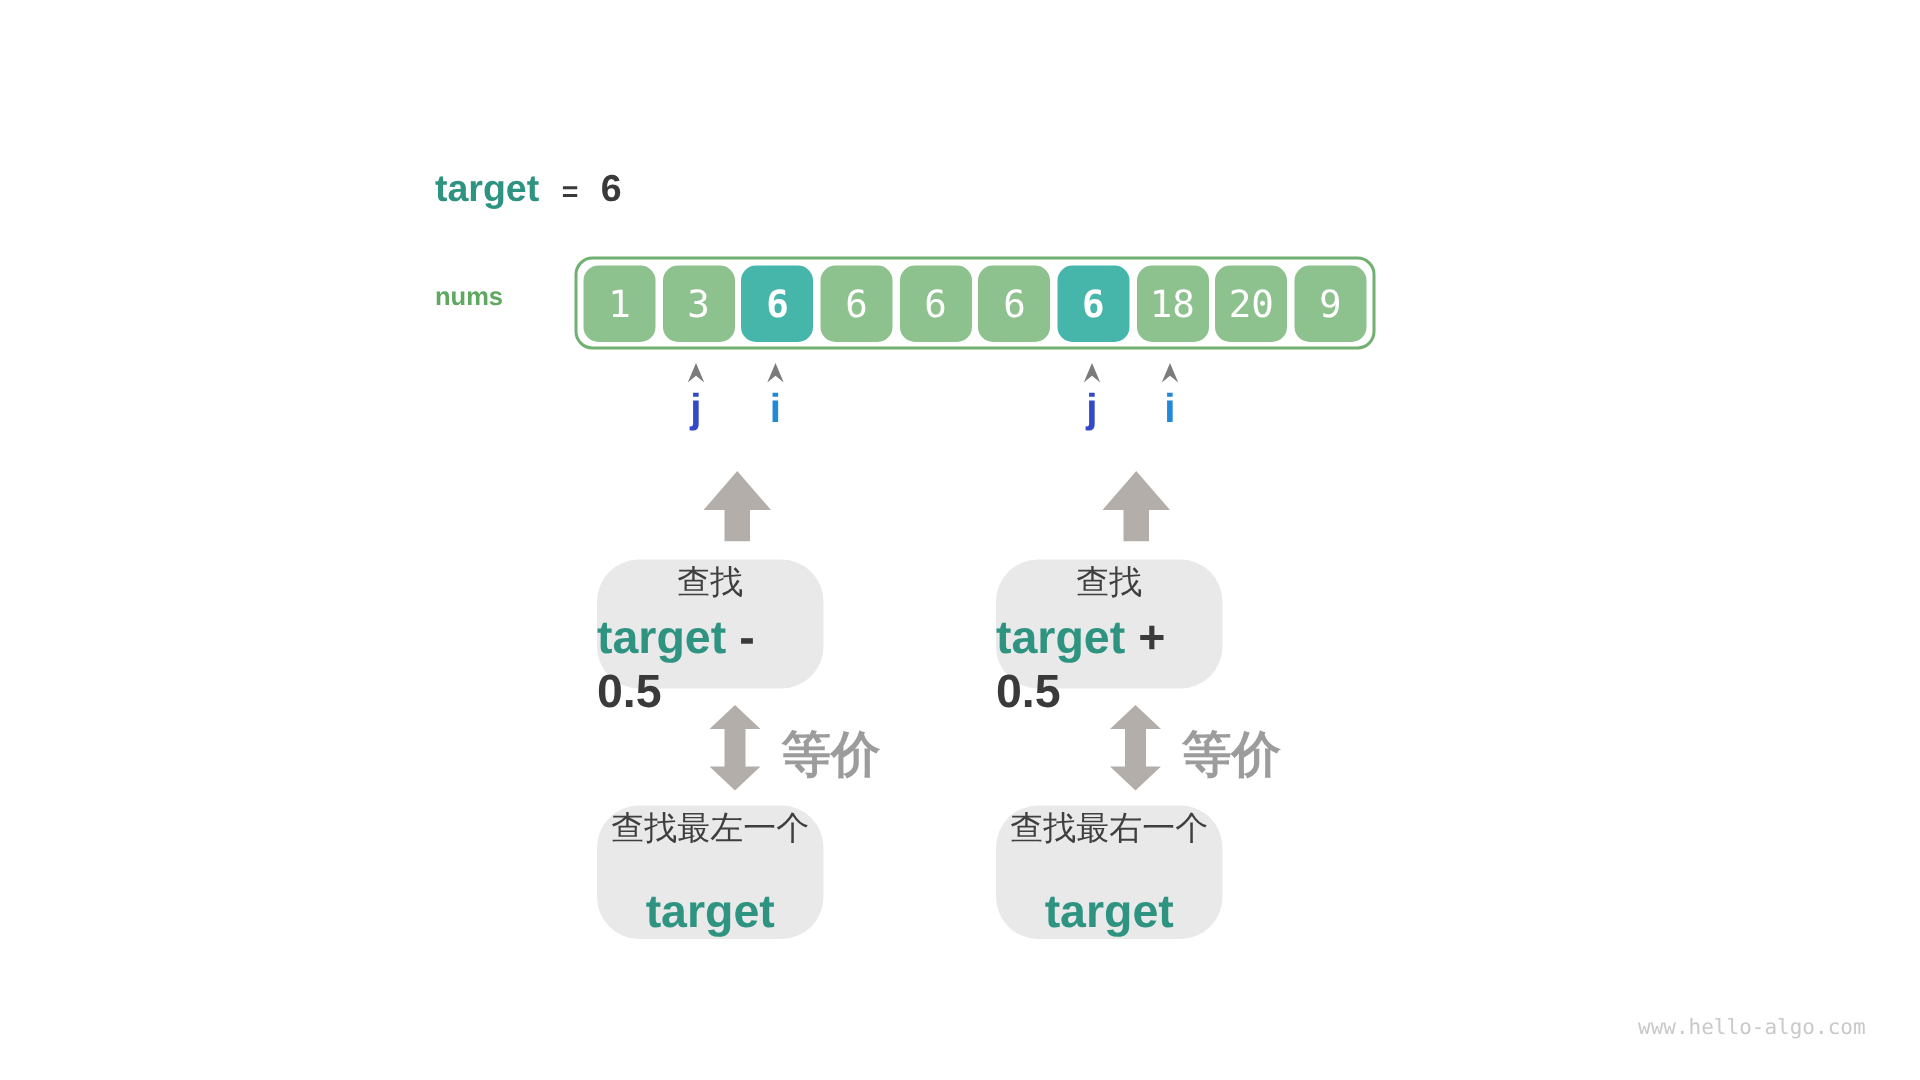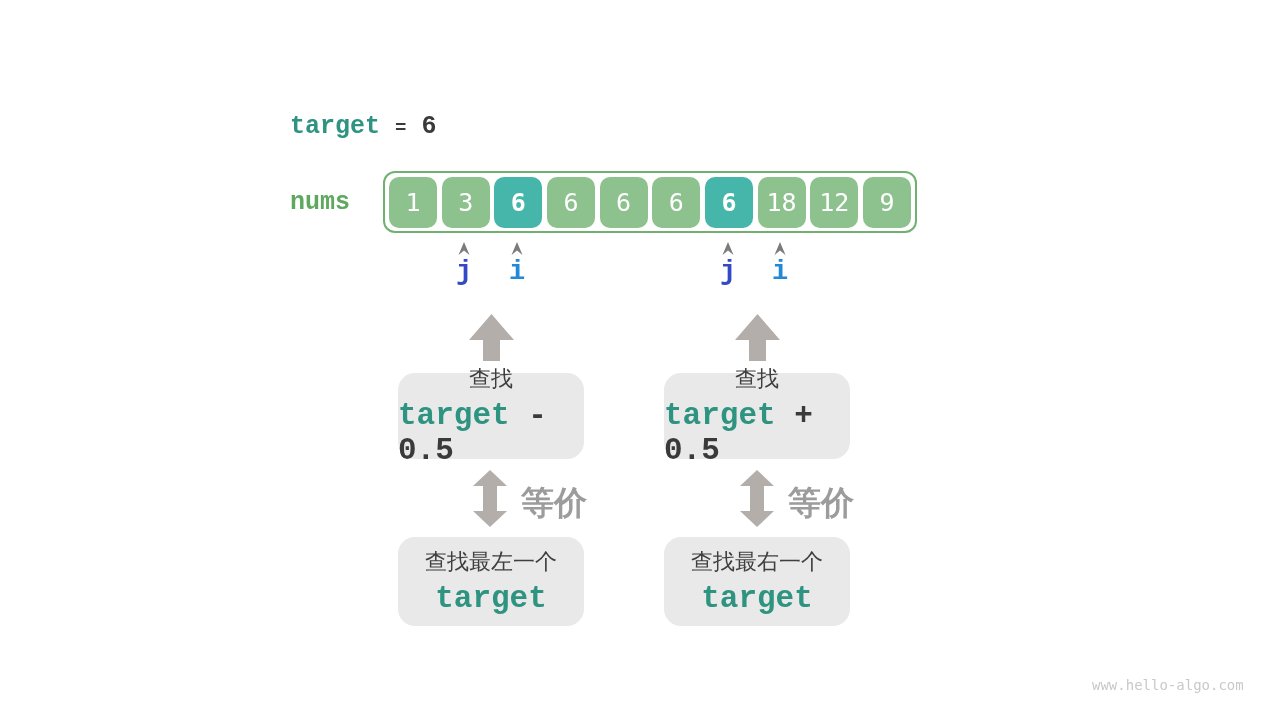--- a/index.html
+++ b/index.html
@@ -1,27 +1,27 @@
 <!DOCTYPE html>
 <html><head>
 <meta charset="utf-8">
 <style>
   html,body{margin:0;padding:0;background:#fff;}
   .canvas{position:relative;width:1280px;height:720px;background:#ffffff;overflow:hidden;
           font-family:"Liberation Sans",sans-serif;}
-  .mono{font-family:Liberation Mono, monospace;font-weight:bold;}
+  .mono{font-family:Liberation Sans, sans-serif;font-weight:bold;}
   .teal{color:#2e9481;}
   .dark{color:#3a3a3a;}
 
   
   .target-line{position:absolute;left:290px;top:112px;display:flex;align-items:baseline;gap:15px;font-size:25px;}
   .target-line .eq{font-size:19px;}
 
   
-  .nums-label{position:absolute;left:290px;top:188px;font-size:25px;color:#5fa85f;}
+  .nums-label{position:absolute;left:290px;top:188px;font-size:17px;color:#5fa85f;}
 
   
   .array-box{position:absolute;left:383px;top:171px;width:534px;height:62px;box-sizing:border-box;
              border:2.5px solid #70b070;border-radius:12px;background:#fff;
              display:flex;align-items:center;justify-content:space-between;padding:0 4px;}
   .cell{width:48px;height:51px;border-radius:10px;background:#8dc18d;color:#ffffff;
         display:flex;align-items:center;justify-content:center;font-size:25px;
         font-family:"DejaVu Sans Mono","Liberation Mono",monospace;font-weight:normal;}
   .cell.hl{background:#46b6ab;font-weight:bold;}
 
@@ -31,22 +31,22 @@
   .pointer-label.j{color:#3349c5;}
   .pointer-label.i{color:#2288d8;}
 
   
   .up-arrow{position:absolute;top:314px;}
   .equiv-arrow{position:absolute;top:470px;}
   .equiv-label{position:absolute;top:481px;font-size:33px;font-weight:bold;color:#9c9c9c;
                font-family:"Liberation Sans",sans-serif;}
 
   
-  .flow-box{position:absolute;width:186px;background:#e9e9e9;border-radius:17px;
-            display:flex;flex-direction:column;align-items:center;justify-content:center;gap:4px;}
+  .flow-box{position:absolute;width:151px;background:#e9e9e9;border-radius:28px;
+            display:flex;flex-direction:column;align-items:center;justify-content:space-between;gap:4px;}
   .search-box{top:373px;height:86px;}
   .bottom-box{top:537px;height:89px;}
   .box-line1{font-size:22px;color:#3f3f3f;}
   .box-code{font-size:31px;}
 
   .watermark{position:absolute;left:1076px;top:677px;font-size:14px;color:#c9c9c9;
              font-family:"DejaVu Sans Mono","Liberation Mono",monospace;font-weight:normal;margin-left:16px;}
 </style>
 </head>
 <body>
@@ -63,21 +63,21 @@
 
   <div class="array-box">
     <div class="cell">1</div>
     <div class="cell">3</div>
     <div class="cell hl">6</div>
     <div class="cell">6</div>
     <div class="cell">6</div>
     <div class="cell">6</div>
     <div class="cell hl">6</div>
     <div class="cell">18</div>
-    <div class="cell">12</div>
+    <div class="cell">20</div>
     <div class="cell">9</div>
   </div>
 
   <div class="pointer" style="left:444px;">
     <svg width="12" height="13" viewBox="0 0 11 13">
         <polygon points="5.5,0 11,13 5.5,8.5 0,13" fill="#7b7b7b"></polygon>
       </svg>
     <span class="pointer-label mono j">j</span>
   </div>
   <div class="pointer" style="left:497px;">

